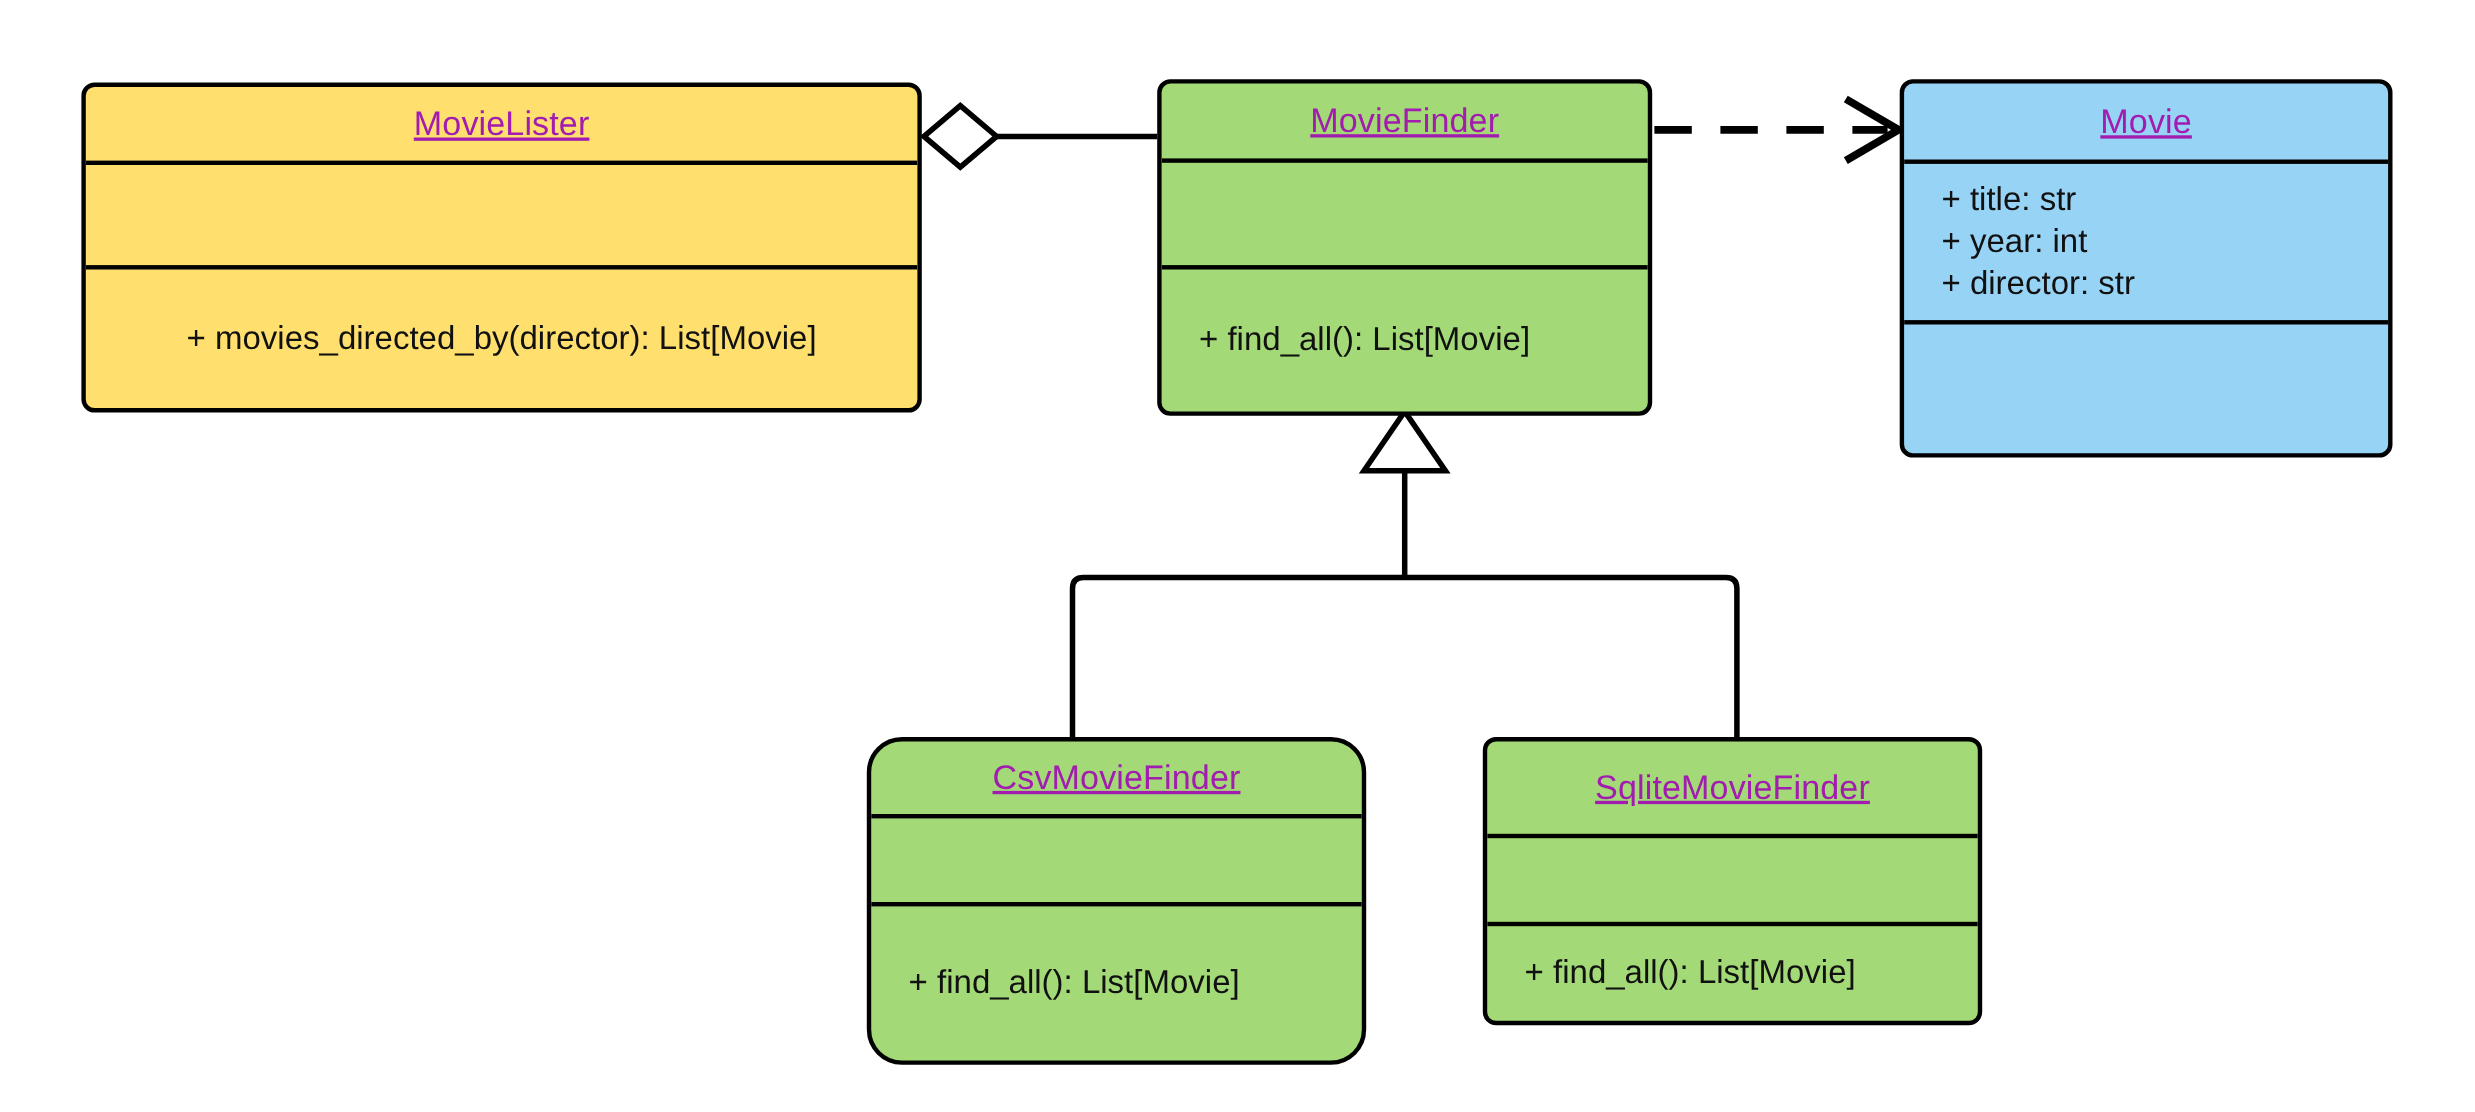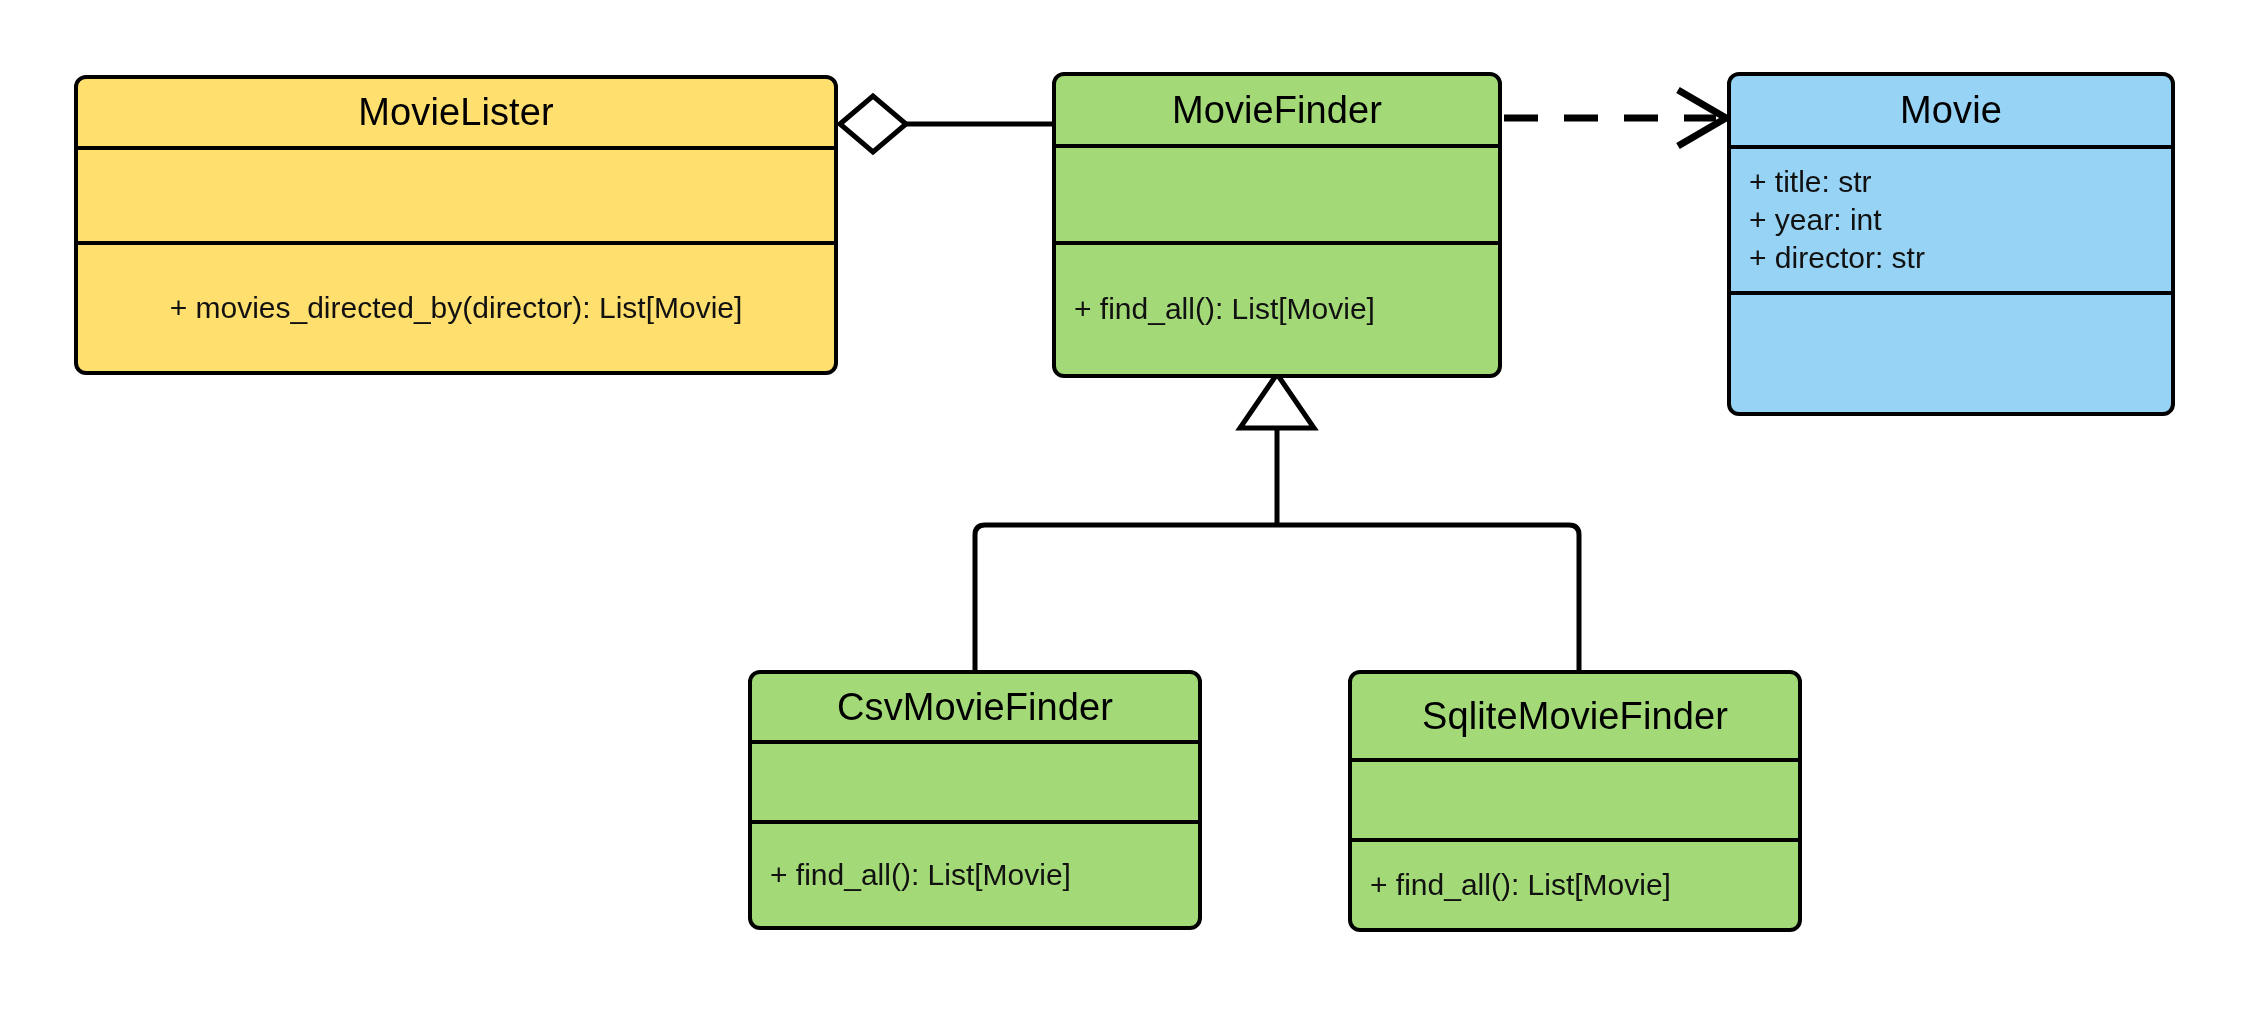--- a/index.html
+++ b/index.html
@@ -45,27 +45,28 @@
   }
   .cmp-name {
     display: flex;
     align-items: center;
     justify-content: center;
   }
   .cmp-body {
     display: flex;
     flex-direction: column;
     justify-content: center;
-    padding: 0 18px;
+    padding: 0 34px;
   }
   .class-title {
-    font-size: 38px;
-    color: #000000;
+    font-size: 31px;
+    color: #a21caf;
     letter-spacing: 0.1px;
     white-space: nowrap;
+    text-decoration: underline;
   }
   .member {
     font-size: 30px;
     color: #111111;
     line-height: 1.27;
     white-space: nowrap;
   }
   
   .theme-yellow { background: #ffdf6e; }
   .theme-green  { background: #a3d977; }
@@ -87,21 +88,21 @@
   #cls-moviefinder .c2 { flex: 1 1 auto; }
 
   #cls-movie {
     left: 1727px; top: 72px; width: 448px; height: 344px;
   }
   #cls-movie .c0 { height: 69px; }
   #cls-movie .c1 { height: 146px; }
   #cls-movie .c2 { flex: 1 1 auto; }
 
   #cls-csvmoviefinder {
-    left: 748px; top: 670px; width: 454px; height: 260px;
+    left: 788px; top: 670px; width: 454px; height: 298px; border-radius: 32px;
   }
   #cls-csvmoviefinder .c0 { height: 66px; }
   #cls-csvmoviefinder .c1 { height: 80px; }
   #cls-csvmoviefinder .c2 { flex: 1 1 auto; }
 
   #cls-sqlitemoviefinder {
     left: 1348px; top: 670px; width: 454px; height: 262px;
   }
   #cls-sqlitemoviefinder .c0 { height: 84px; }
   #cls-sqlitemoviefinder .c1 { height: 80px; }

